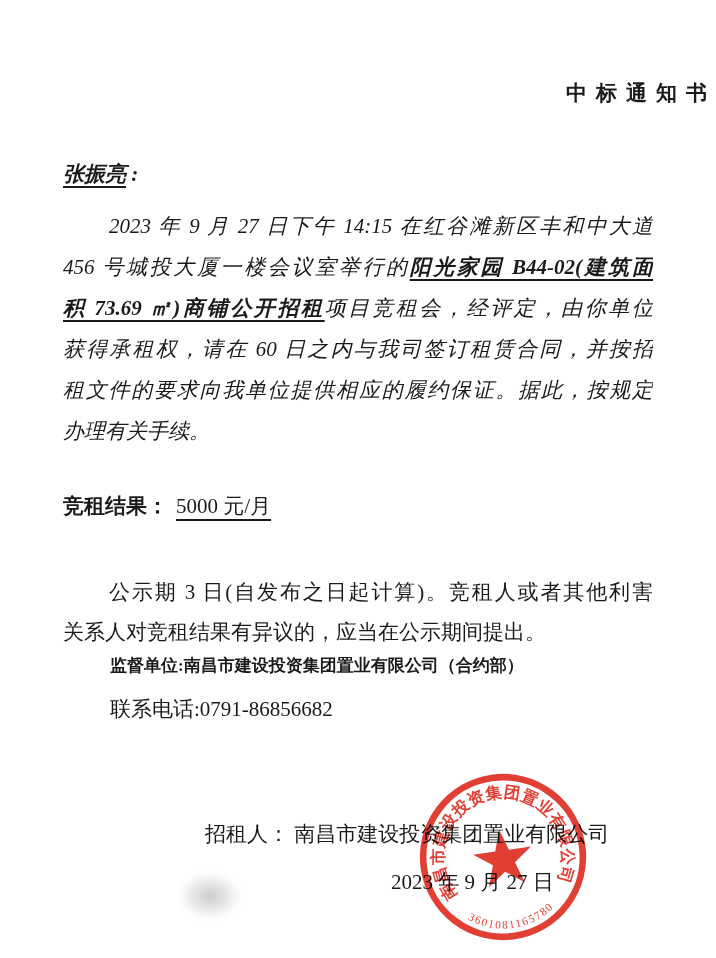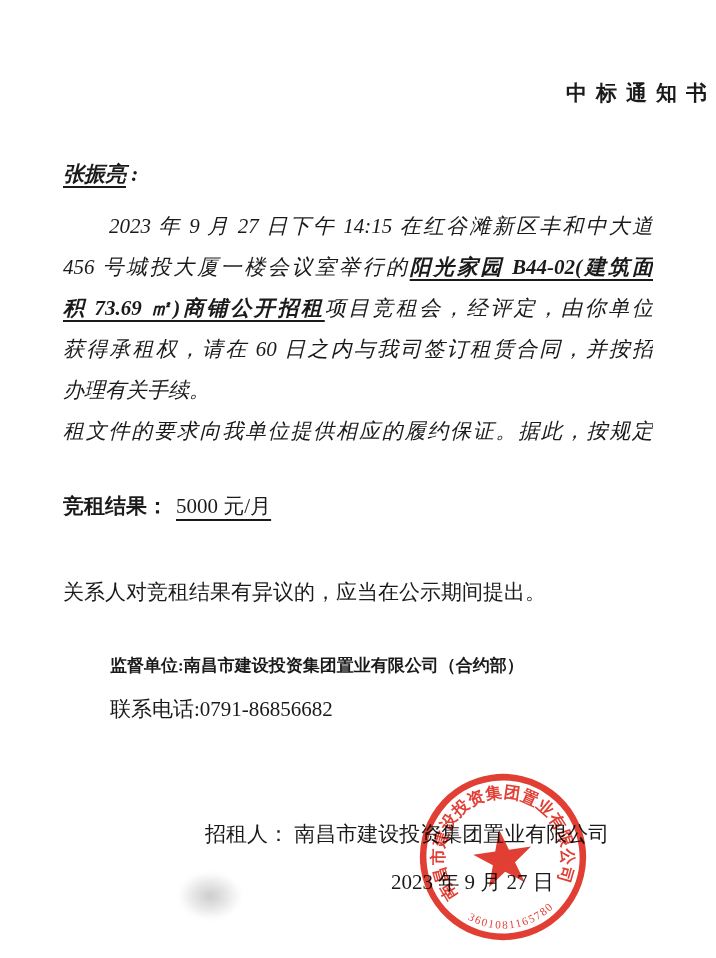--- a/index.html
+++ b/index.html
@@ -55,29 +55,30 @@
 
   <div class="addressee">
     <span class="ul">张振亮</span><span>&nbsp;:</span>
   </div>
 
   <div class="para1">
     <div class="bline just indent"><span>2023 年 9 月 27 日下午 14:15 在红谷滩新区丰和中大道</span></div>
     <div class="bline just"><span>456 号城投大厦一楼会议室举行的</span><span class="bu">阳光家园 B44-02(建筑面</span></div>
     <div class="bline just"><span class="bu">积 73.69 ㎡)商铺公开招租</span><span>项目竞租会，经评定，由你单位</span></div>
     <div class="bline just"><span>获得承租权，请在 60 日之内与我司签订租赁合同，并按招</span></div>
+    <div class="bline just"><span>租文件的要求向我单位提供相应的履约保证。据此，按规定</span></div>
     <div class="bline"><span>办理有关手续。</span></div>
-    <div class="bline just"><span>租文件的要求向我单位提供相应的履约保证。据此，按规定</span></div>
   </div>
 
   <div class="result">
     <span class="lbl">竞租结果：</span><span class="val">5000 元/月</span>
   </div>
 
   <div class="para2">
+    <div class="bline just indent"><span>公示期 3 日(自发布之日起计算)。竞租人或者其他利害</span></div>
     <div class="bline"><span>关系人对竞租结果有异议的，应当在公示期间提出。</span></div>
   </div>
 
   <div class="supervisor">监督单位:南昌市建设投资集团置业有限公司（合约部）</div>
   <div class="phone">联系电话:0791-86856682</div>
 
   <div class="lessor">招租人： 南昌市建设投资集团置业有限公司</div>
   <div class="dateline">2023 年 9 月 27 日</div>
 
   <div class="smudge"></div>

